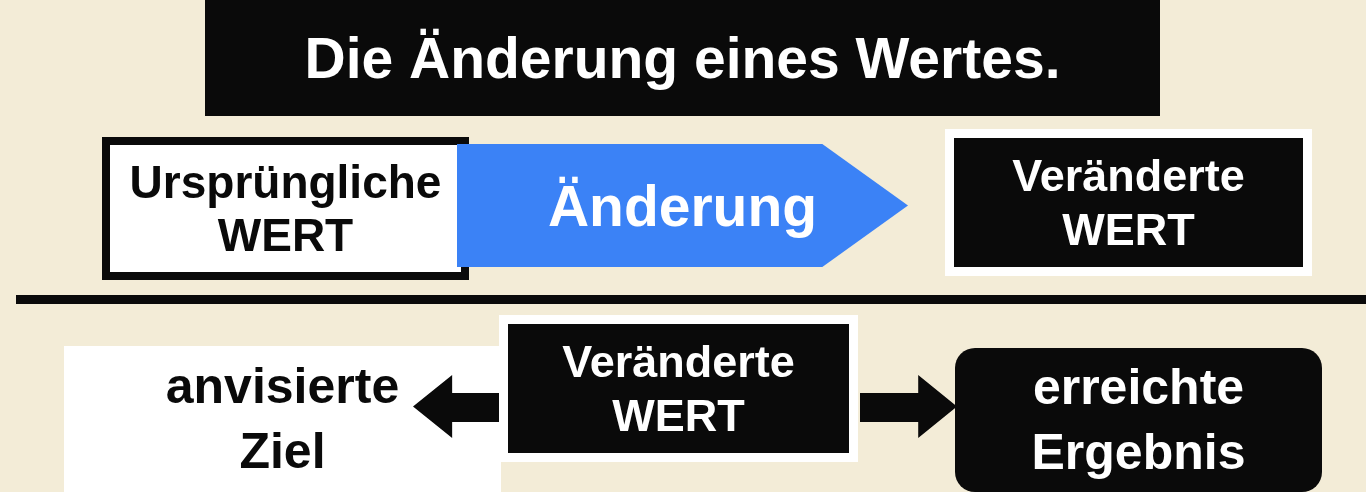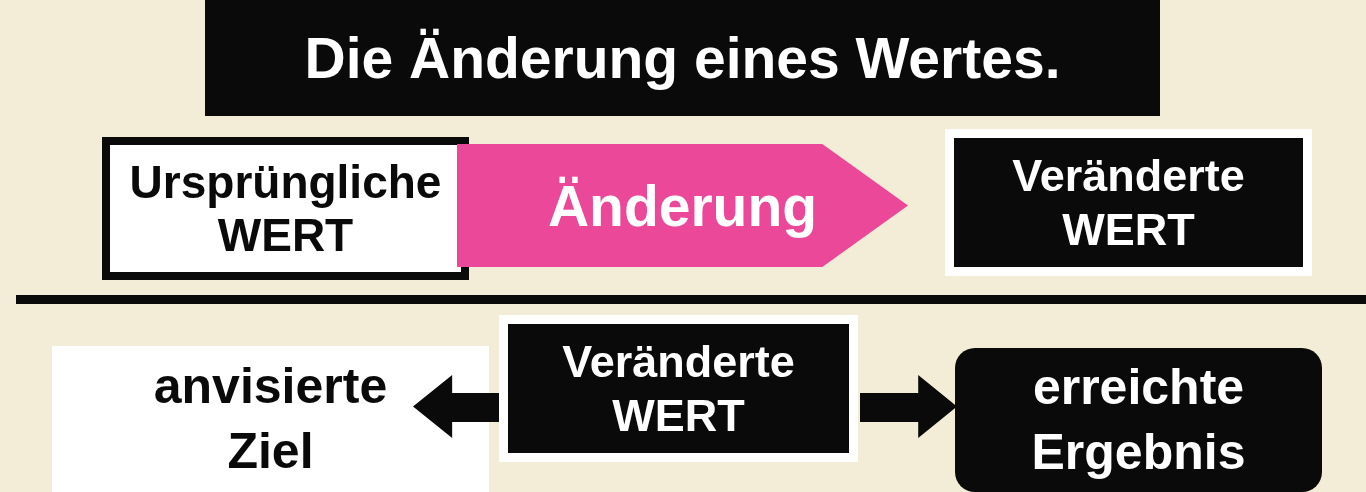--- a/index.html
+++ b/index.html
@@ -22,38 +22,38 @@
   }
 
   
   .source-box{
     left:58px;top:137px;width:367px;height:143px;
     background:#ffffff;border:8px solid #0a0a0a;
     color:#0a0a0a;font-size:46px;line-height:1.15;margin-left:44px;
   }
   .arrow-right-big{
     left:457px;top:144px;width:451px;height:123px;
-    background:#ec4899;color:#ffffff;font-size:57px;
+    background:#3b82f6;color:#ffffff;font-size:57px;
     clip-path:polygon(0 0, 81% 0, 100% 50%, 81% 100%, 0 100%);
   }
   .result-box{
     left:945px;top:129px;width:367px;height:147px;
     background:#0a0a0a;border:9px solid #ffffff;
     color:#ffffff;font-size:45px;line-height:1.2;
   }
 
   
   .divider{
     position:absolute;left:16px;top:295px;width:1350px;height:9px;
     background:#0a0a0a;
   }
 
   
   .target-box{
-    left:52px;top:346px;width:437px;height:146px;
+    left:64px;top:346px;width:437px;height:146px;
     background:#ffffff;color:#0a0a0a;font-size:50px;line-height:1.3;
   }
   .arrow-left-small{
     position:absolute;left:413px;top:375px;width:87px;height:63px;
     background:#0a0a0a;
     clip-path:polygon(0 50%, 45% 0, 45% 28.5%, 100% 28.5%, 100% 74.5%, 45% 74.5%, 45% 100%);
   }
   .center-box{
     left:499px;top:315px;width:359px;height:147px;
     background:#0a0a0a;border:9px solid #ffffff;

